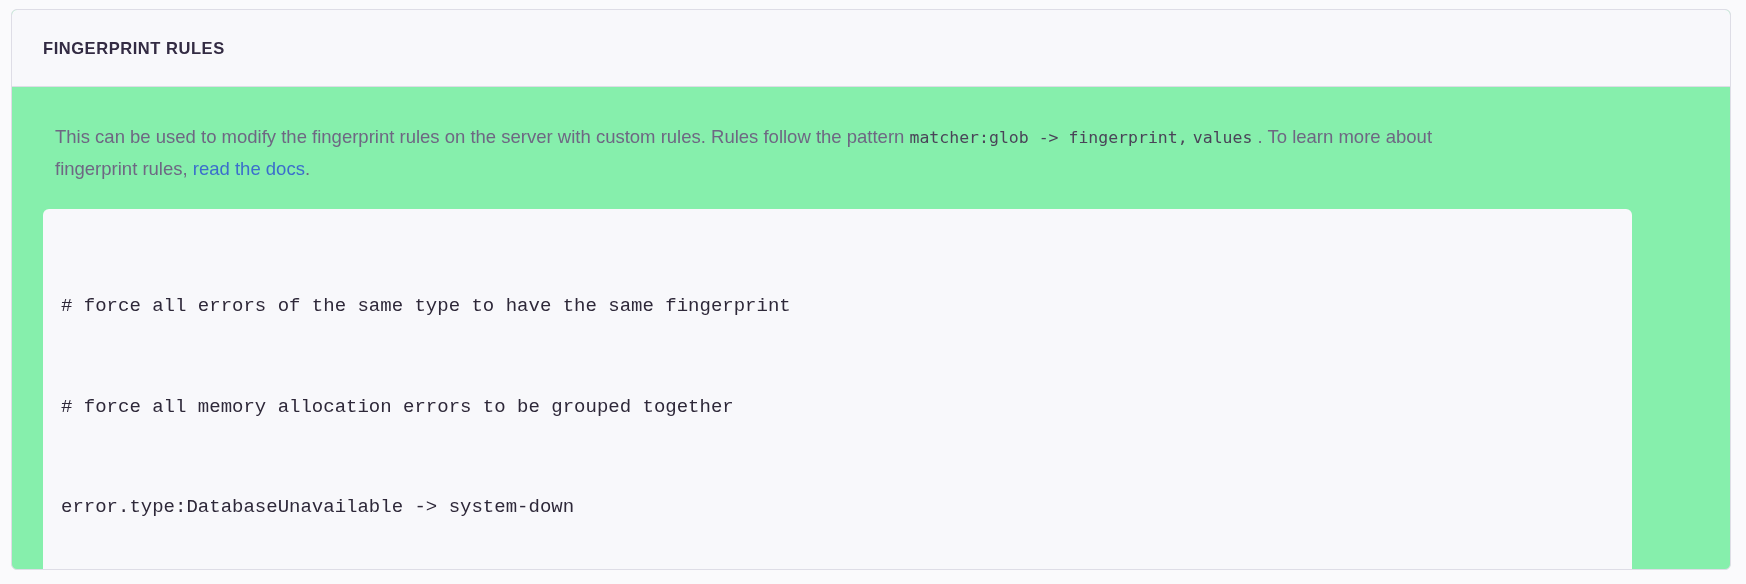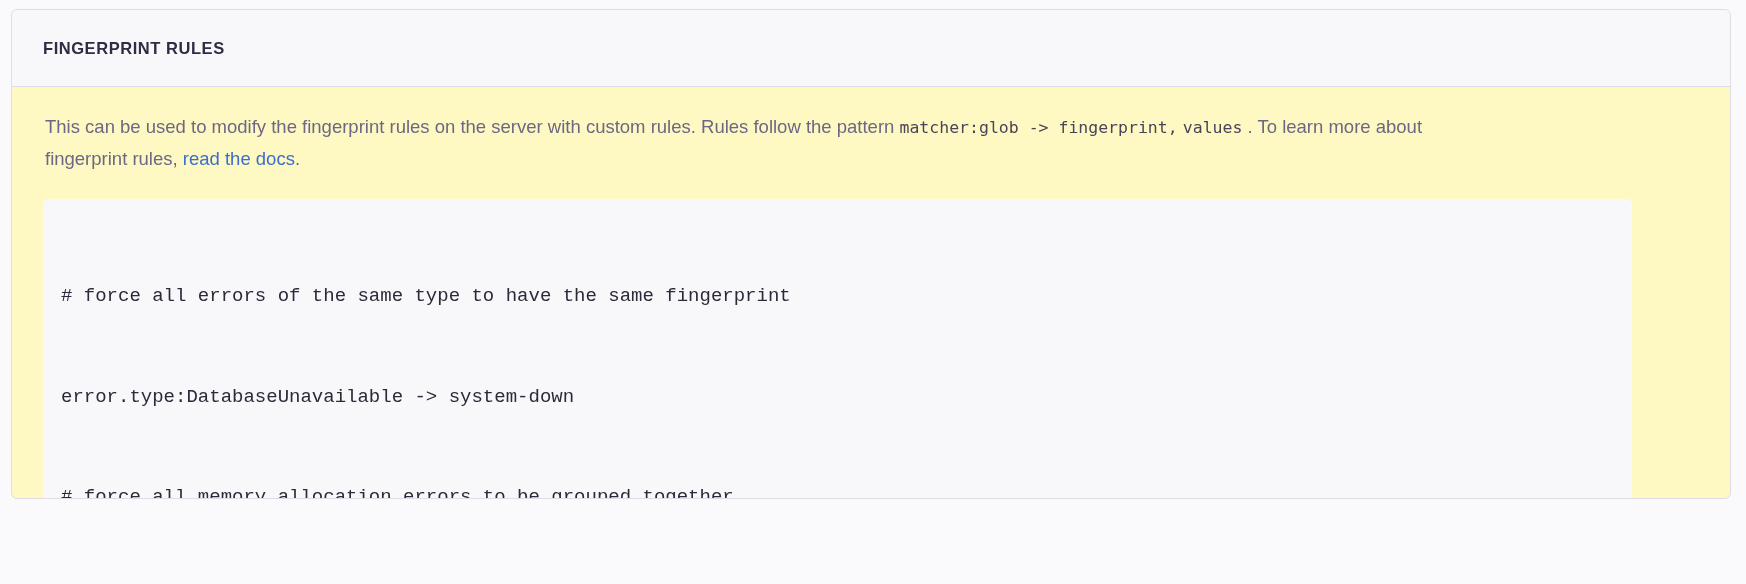--- a/index.html
+++ b/index.html
@@ -13,23 +13,23 @@
     font-family: "Liberation Sans", sans-serif;
     -webkit-font-smoothing: antialiased;
     overflow: hidden;
   }
 
   .panel {
     position: absolute;
     left: 11px;
     top: 9px;
     width: 1720px;
-    height: 490px;
+    height: 561px;
     box-sizing: border-box;
-    background: #fef9c3;
+    background: #86efac;
     border: 1px solid #DEDDE6;
     border-radius: 6px;
     overflow: hidden;
   }
 
   .panel-header {
     box-sizing: border-box;
     height: 77px;
     background: #F8F8FB;
     border-bottom: 1px solid #DEDDE6;
@@ -49,21 +49,21 @@
 
   .panel-body {
     padding: 22px 31px 0 31px;
   }
 
   .description {
     font-size: 18.5px;
     line-height: 31px;
     color: #6E6783;
     max-width: 1400px;
-    margin: 2px;
+    margin: 12px;
   }
 
   .description .link {
     color: #3B6ECC;
     text-decoration: none;
     cursor: pointer;
   }
 
   .inline-code {
     font-family: "DejaVu Sans Mono", "Liberation Mono", monospace;
@@ -97,19 +97,19 @@
   <div class="panel-header">
     <div class="panel-title">FINGERPRINT RULES</div>
   </div>
 
   <div class="panel-body">
 
     <p class="description"><span>This can be used to modify the fingerprint rules on the server with custom rules. Rules follow the pattern </span><span class="inline-code">matcher:glob -&gt; fingerprint,</span> <span class="inline-code">values</span><span> . To learn more about fingerprint rules, </span><a class="link" href="#">read the docs</a><span>.</span></p>
 
     <div class="code-block">
       <div class="code-line"># force all errors of the same type to have the same fingerprint</div>
+      <div class="code-line"># force all memory allocation errors to be grouped together</div>
       <div class="code-line">error.type:DatabaseUnavailable -&gt; system-down</div>
-      <div class="code-line"># force all memory allocation errors to be grouped together</div>
       
     </div>
 
   </div>
 </div>
 
 </body></html>

